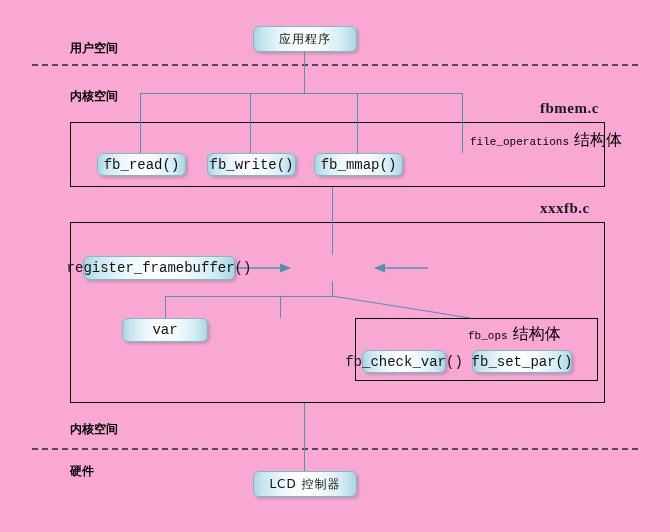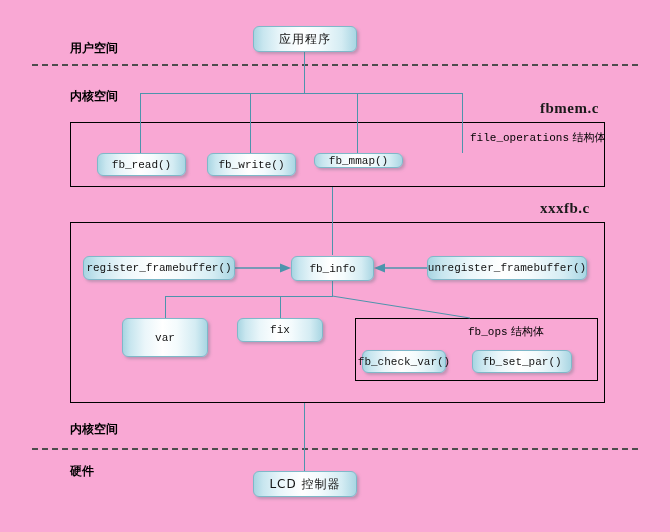--- a/index.html
+++ b/index.html
@@ -56,21 +56,21 @@
   }
   .struct-label {
     position: absolute;
     font-family: "Liberation Mono", monospace;
     font-size: 11px;
     color: #000000;
     white-space: nowrap;
   }
   .struct-label .cjk {
     font-family: "DejaVu Sans", sans-serif;
-    font-size: 11px;
+    font-size: 16px;
   }
 
   
   .plain-box {
     position: absolute;
     border: 1px solid #000000;
     background: transparent;
     box-sizing: border-box;
   }
 
@@ -95,21 +95,21 @@
         rgba(120,180,200,0.22) 100%);
     background-blend-mode: normal, overlay;
     box-shadow: 2px 2px 3px rgba(90,110,120,0.35);
     display: flex;
     align-items: center;
     justify-content: center;
     text-align: center;
   }
   .node .lbl {
     font-family: "Liberation Mono", monospace;
-    font-size: 11px;
+    font-size: 14px;
     color: #111111;
     white-space: nowrap;
     letter-spacing: 0px;
   }
   .node.cjk .lbl {
     font-family: "DejaVu Sans", sans-serif;
     font-size: 12px;
     font-weight: normal;
     letter-spacing: 1px;
   }
@@ -197,44 +197,35 @@
   </div>
 
   <div class="node" style="left:97px; top:153px; width:89px; height:23px;">
     <span class="lbl">fb_read()</span>
   </div>
 
   <div class="node" style="left:207px; top:153px; width:89px; height:23px;text-align:center;">
     <span class="lbl">fb_write()</span>
   </div>
 
-  <div class="node" style="left:314px; top:153px; width:89px; height:15px;">
+  <div class="node" style="left:314px; top:153px; width:89px; height:23px;">
     <span class="lbl">fb_mmap()</span>
   </div>
 
 
   <div class="node" style="left:83px; top:256px; width:152px; height:24px;">
     <span class="lbl">register_framebuffer()</span>
   </div>
 
-  <div class="node" style="left:291px; top:256px; width:83px; height:25px;">
-    <span class="lbl">fb_info</span>
-  </div>
-
-  <div class="node" style="left:427px; top:256px; width:160px; height:24px;">
-    <span class="lbl">unregister_framebuffer()</span>
-  </div>
-
-  <div class="node" style="left:122px; top:318px; width:86px; height:39px;">
+
+
+  <div class="node" style="left:122px; top:318px; width:86px; height:24px;">
     <span class="lbl">var</span>
   </div>
 
-  <div class="node" style="left:237px; top:318px; width:86px; height:24px;">
-    <span class="lbl">fix</span>
-  </div>
 
   <div class="node" style="left:362px; top:350px; width:84px; height:23px;">
     <span class="lbl">fb_check_var()</span>
   </div>
 
   <div class="node" style="left:472px; top:350px; width:100px; height:23px;">
     <span class="lbl">fb_set_par()</span>
   </div>
 
   <div class="node cjk" style="left:253px; top:471px; width:104px; height:26px;text-align:center;">

